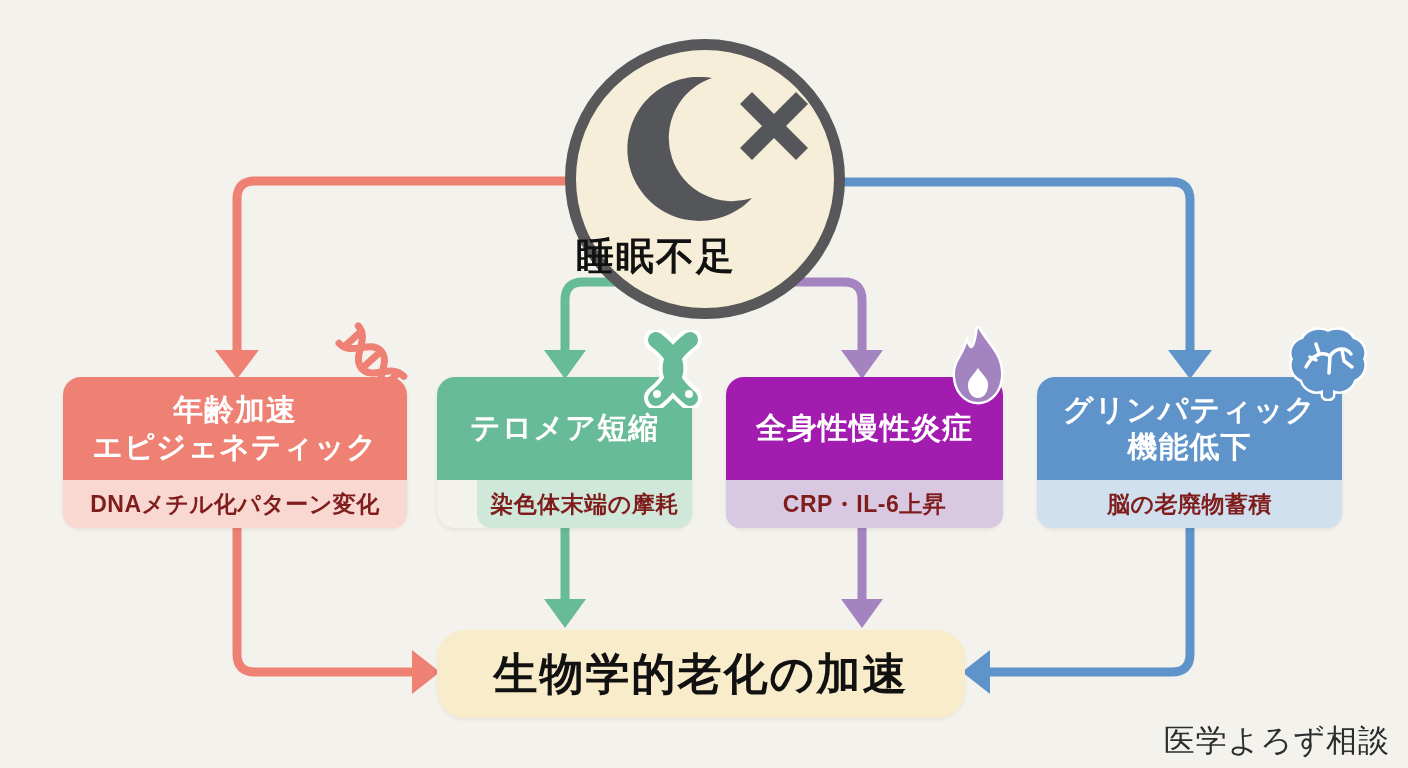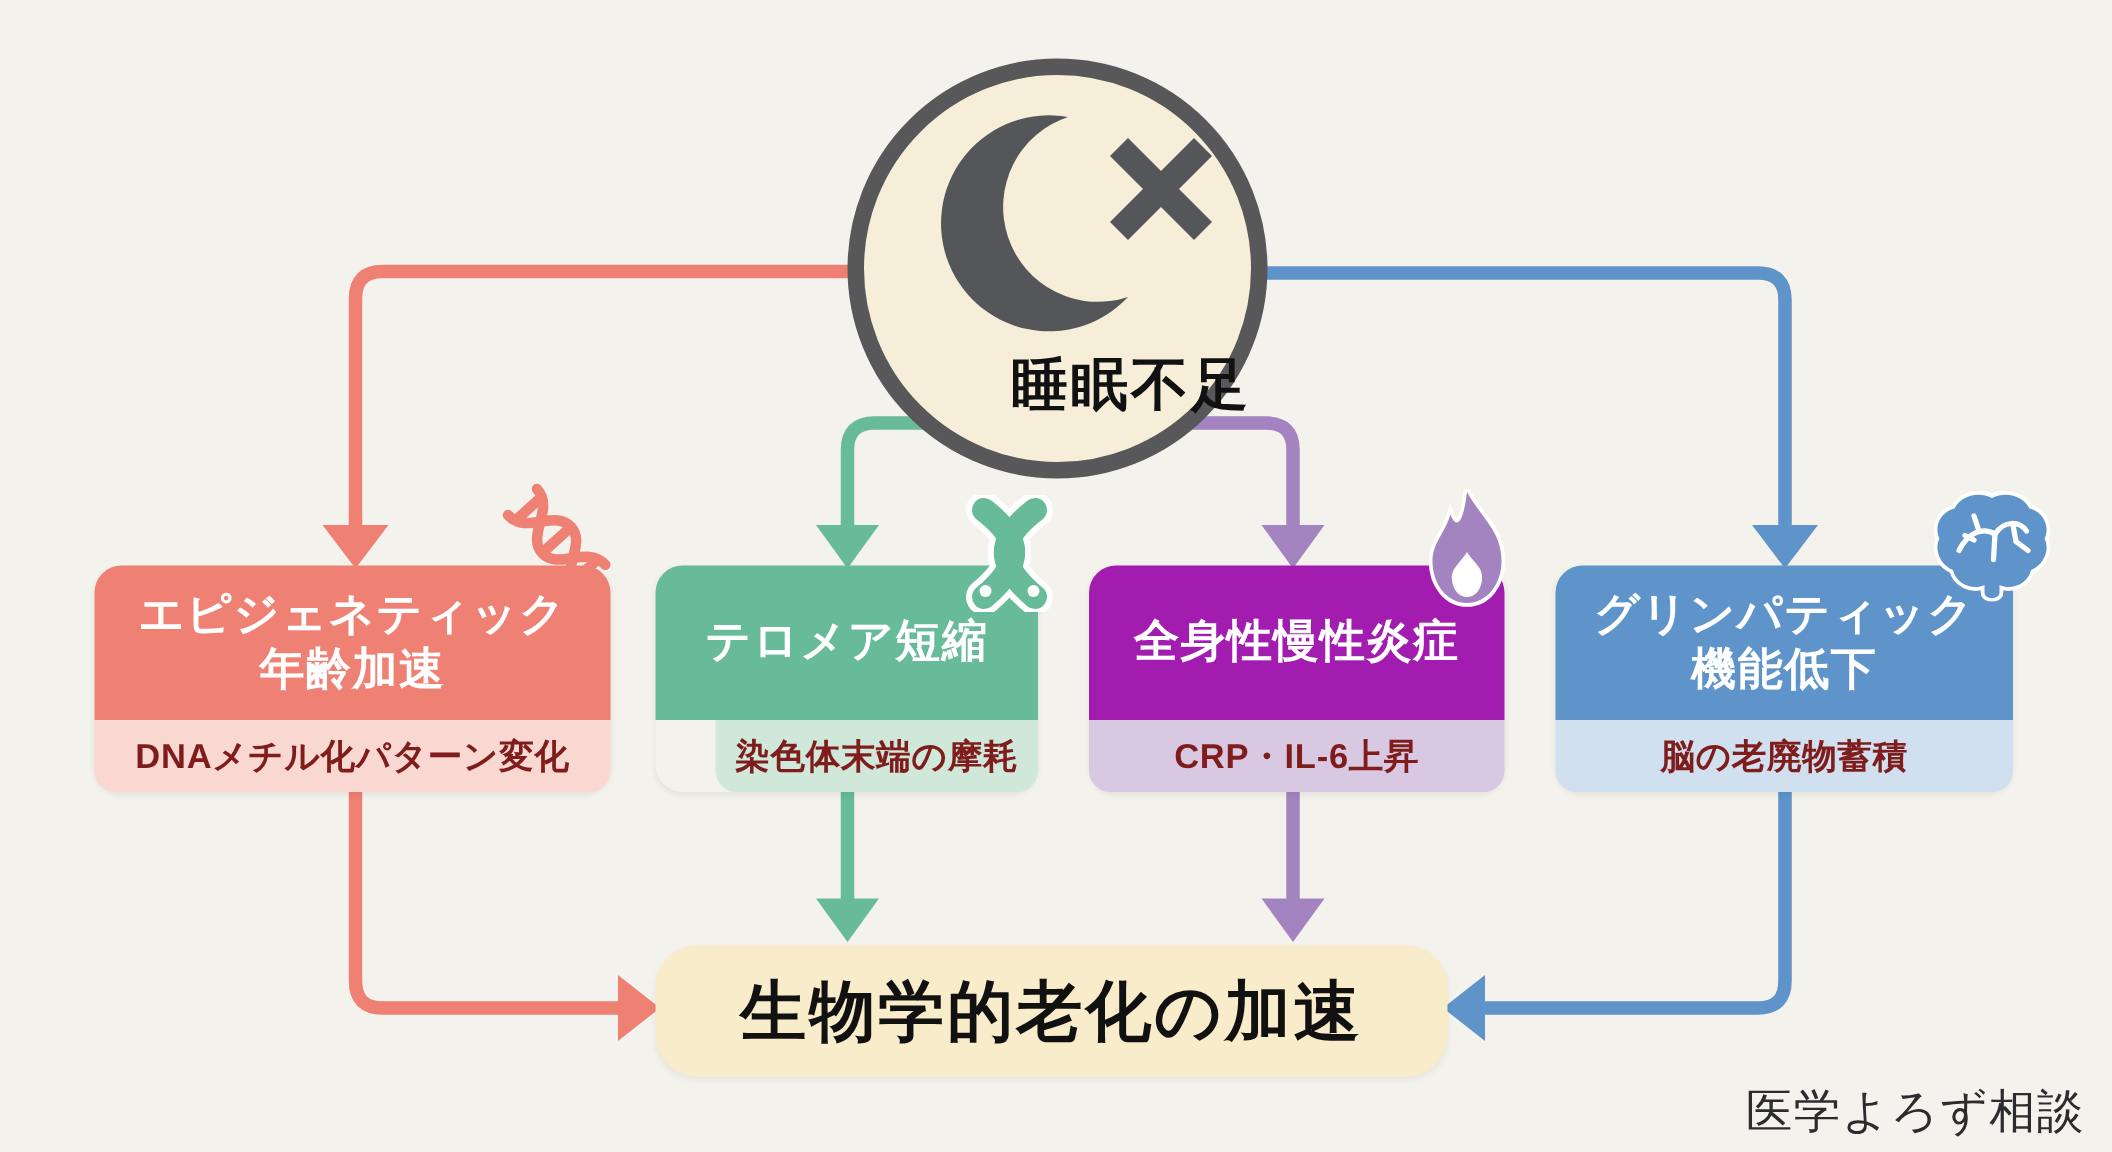--- a/index.html
+++ b/index.html
@@ -12,21 +12,21 @@
   svg.layer{position:absolute;left:0;top:0;z-index:1;}
 
   
   .source-node{
     position:absolute;left:565px;top:39px;width:258px;height:258px;
     background:#f6eed8;border:11px solid #58585a;border-radius:50%;
     z-index:3;
   }
   .source-node .moon-wrap{position:absolute;left:24px;top:20px;}
   .source-label{
-    position:absolute;left:0;right:0;bottom:26px;text-align:right;
+    position:absolute;left:0;right:0;bottom:26px;text-align:left;
     font-size:38px;font-weight:800;color:#111;letter-spacing:2px;
   }
 
   
   .branch{position:absolute;top:377px;z-index:2;border-radius:18px;
     box-shadow:0 2px 4px rgba(0,0,0,0.07);}
   .branch .hdr{
     height:103px;border-radius:18px 18px 0 0;display:flex;flex-direction:column;
     align-items:center;justify-content:center;color:#fff;font-weight:800;
     font-size:30px;line-height:1.22;letter-spacing:1px;text-align:center;
@@ -113,22 +113,22 @@
           <line x1="152" y1="34" x2="196" y2="78"></line>
           <line x1="196" y1="34" x2="152" y2="78"></line>
         </g>
       </svg>
     </span>
     <div class="source-label">睡眠不足</div>
   </div>
 
   <div class="branch b0">
     <div class="hdr">
+      <span class="title-line">年齢加速</span>
       <span class="title-line">エピジェネティック</span>
-      <span class="title-line">年齢加速</span>
     </div>
     <div class="ftr">DNAメチル化パターン変化</div>
   </div>
 
   <div class="branch b1">
     <div class="hdr">
       <span class="title-line">テロメア短縮</span>
 
     </div>
     <div class="ftr">染色体末端の摩耗</div>

